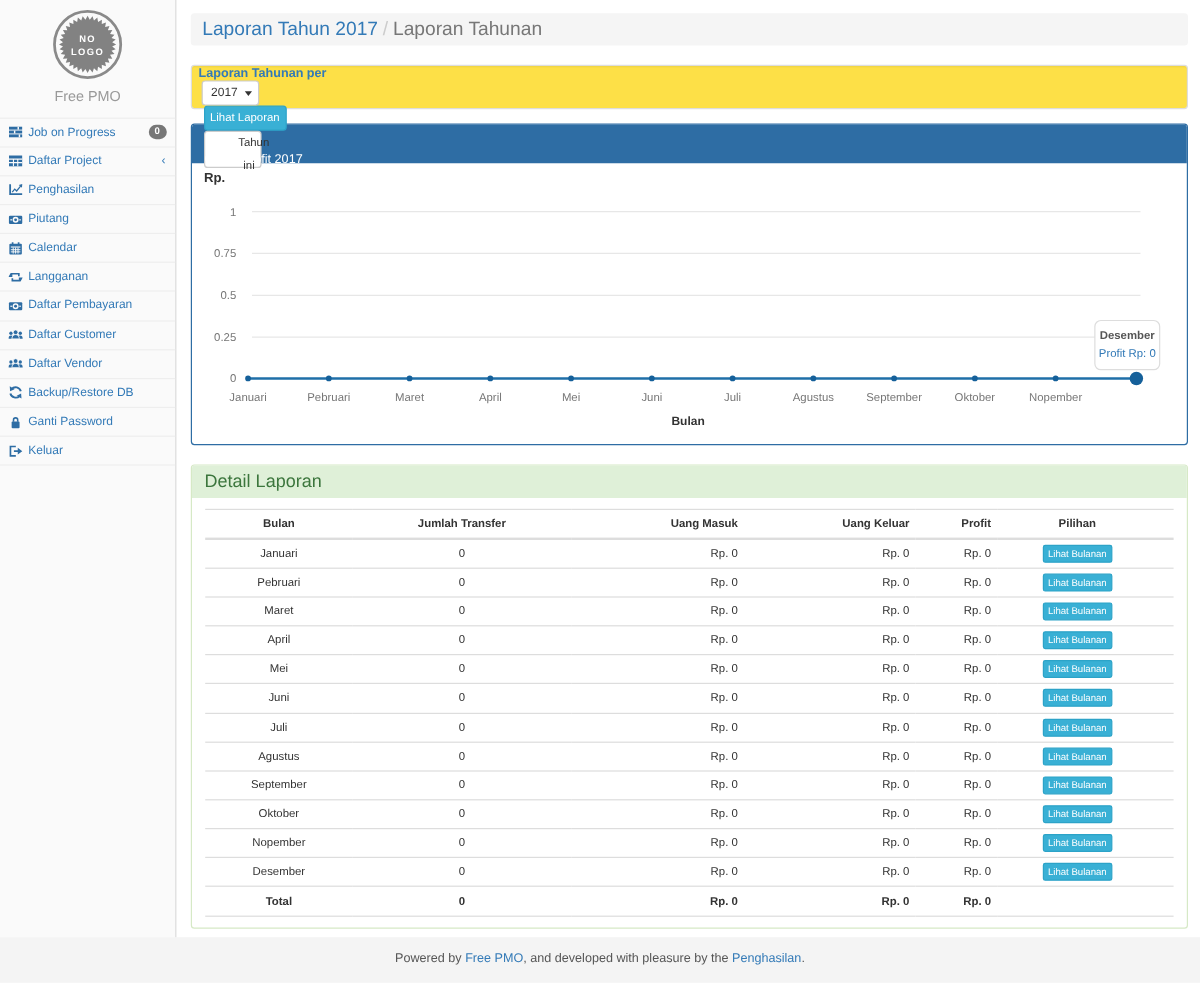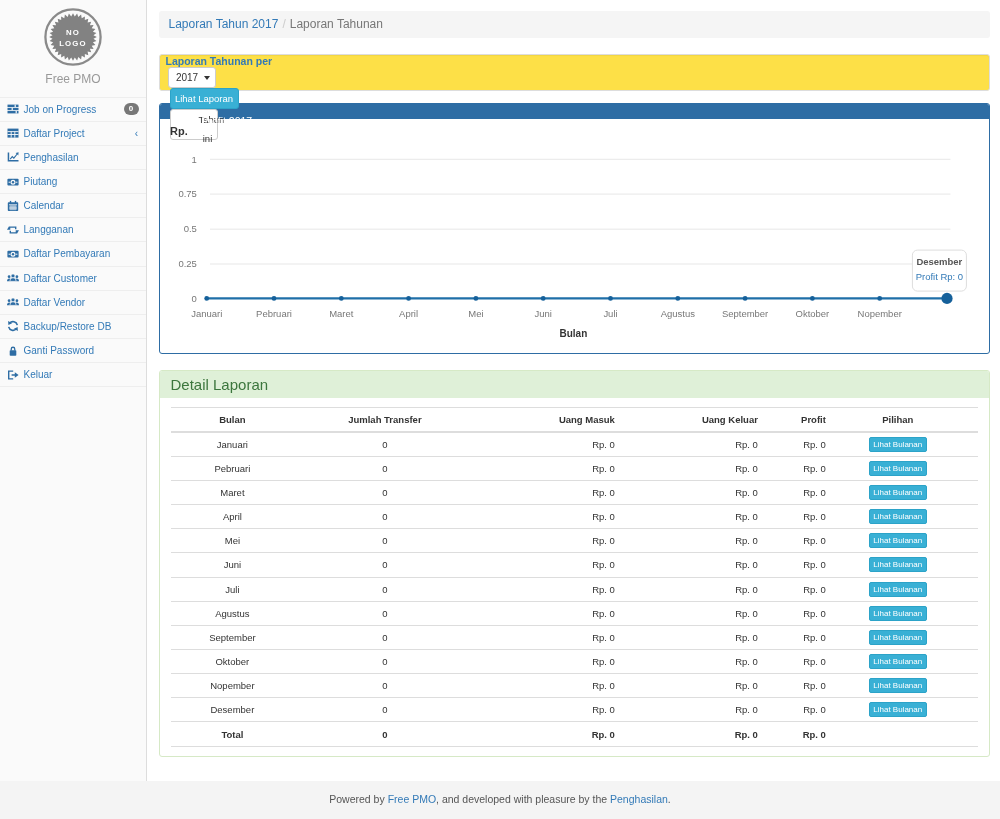--- a/index.html
+++ b/index.html
@@ -11,31 +11,31 @@
 .sidebar { width:147px; background:#fafafa; border-right:1px solid #ddd; flex:none; }
 .logo { text-align:center; padding-top:7px; }
 .brand { text-align:center; color:#999; font-size:12px; margin-top:3px; }
 .menu { list-style:none; margin-top:10.5px; border-top:1px solid #eee; }
 .menu li { position:relative; height:24.17px; line-height:24.17px; border-bottom:1px solid #eee; color:#337ab7; white-space:nowrap; padding-left:23.5px; }
 .menu li svg.ic { position:absolute; left:7px; top:50%; margin-top:-6px; }
 .badge0 { position:absolute; right:7.5px; top:50%; margin-top:-6px; background:#777; color:#fff; border-radius:7px; width:15px; height:12px; line-height:12px; text-align:center; font-size:8px; font-weight:bold; }
 .chev { position:absolute; right:8px; top:0; color:#337ab7; font-size:10px; }
 
 .main { flex:1; padding:11px 10px 0 11.5px; }
-.breadcrumb { background:#f5f5f5; border-radius:3px; height:27px; line-height:27px; padding:0 10px; margin-bottom:16px; color:#777; font-size:12px; }
+.breadcrumb { background:#f5f5f5; border-radius:3px; height:27px; line-height:27px; padding:0 10px; margin-bottom:16px; color:#777; font-size:16px; }
 .breadcrumb .sep { color:#ccc; padding:0 4px; }
 .well { background:#fde047; border:1px solid #ddd; border-radius:3px; height:36.5px; margin-bottom:12.5px; display:flex; padding:0 6px; box-shadow:inset 0 1px 1px rgba(0,0,0,.05);flex-direction:column; }
 .well b { color:#337ab7; font-size:10.5px; }
 .sel { width:48px; height:21px; margin-left:2px; padding-right:9px; background:#fff; border:1px solid #ccc; border-radius:3px; font-size:10px; color:#333; position:relative; line-height:19px; text-align:center; }
 .sel .caret { position:absolute; right:5px; top:8px; width:0; height:0; border-left:3.5px solid transparent; border-right:3.5px solid transparent; border-top:4px solid #333; }
 .btn { display:inline-block; height:31px; line-height:19px; border-radius:3px; font-size:9.5px; text-align:center; }
 .btn-info { background:#39b0d5; border:1px solid #2ca3c8; color:#fff; width:69px; margin-left:4px; }
 .btn-default { background:#fff; border:1px solid #ccc; color:#333; width:48px; margin-left:4px;padding-left:28px; }
 .panel-primary { border:1px solid #2e6da4; border-radius:3px; margin-bottom:16px; background:#fff; }
-.panel-primary .hd { background:#2e6da4; color:#fff; height:15px; line-height:27.5px; padding:4px 11px; font-size:10.5px; border-radius:2px 2px 0 0; }
+.panel-primary .hd { background:#2e6da4; color:#fff; height:15px; line-height:27.5px; padding:16px 11px; font-size:10.5px; border-radius:2px 2px 0 0; }
 .panel-success { border:1px solid #d6e9c6; border-radius:3px; background:#fff; }
 .panel-success .hd { background:#dff0d8; color:#3c763d; height:27.3px; line-height:27.3px; padding:0 11px; font-size:15px; border-radius:2px 2px 0 0; }
 .panel-success .bd { padding:8.5px 11.4px 9px; }
 .chart svg { display:block; }
 
 table.rpt { width:100%; table-layout:fixed; border-collapse:collapse; font-size:9.5px; }
 .rpt th { border-top:1px solid #ddd; border-bottom:2px solid #ddd; height:25px; font-size:9.5px; padding:0 5px; }
 .rpt td { border-bottom:1px solid #ddd; height:24.17px; padding:0 5px; }
 .rpt .c { text-align:center; } .rpt .r { text-align:right; }
 .rpt .c1 { width:123px; } .rpt .c2 { width:182px; } .rpt .c3 { width:144px; } .rpt .c4 { width:143px; } .rpt .c5 { width:68px; }

